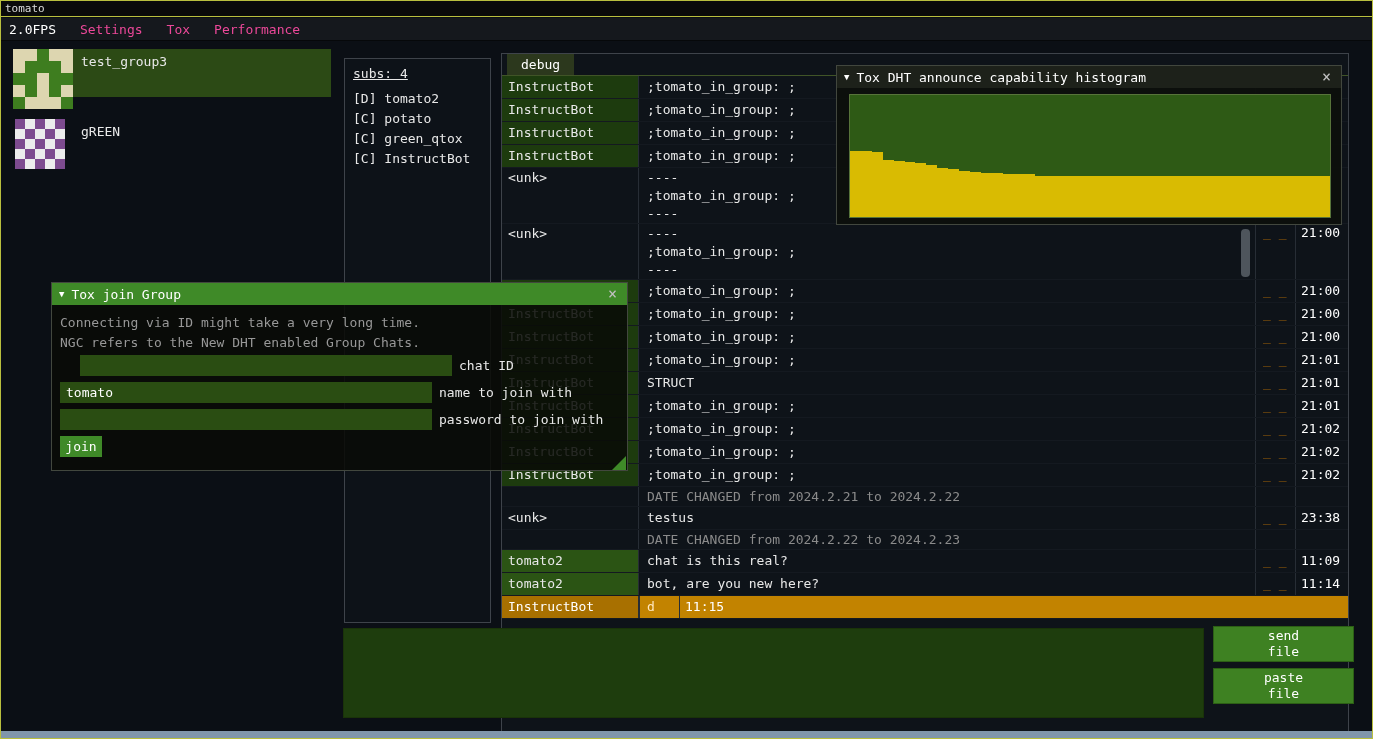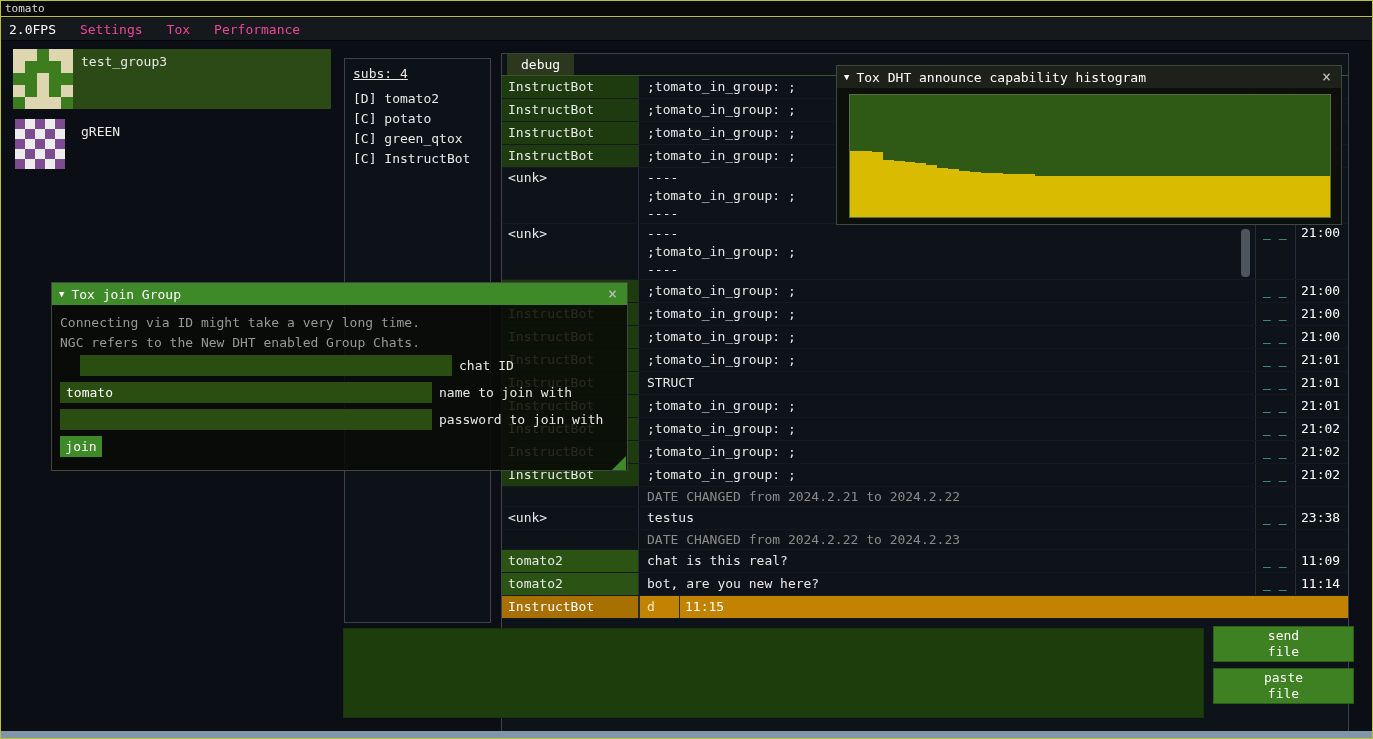--- a/index.html
+++ b/index.html
@@ -37,21 +37,21 @@
   .chat-rows{position:absolute;left:0;top:22px;right:0;bottom:0;overflow:hidden;}
   .crow{display:flex;height:23px;line-height:22px;border-bottom:1px solid #141920;}
   .crow.tall{height:56px;line-height:18px;}
   .crow.date{height:20px;line-height:19px;}
   .c-name{width:137px;flex:none;padding-left:6px;border-right:1px solid #272d35;overflow:hidden;white-space:nowrap;}
   .crow.tall .c-name{padding-top:1px;}
   .c-name.bot{background:#1d3b0e;}
   .c-name.tomato{background:#2b5414;}
   .c-msg{flex:1;padding-left:8px;white-space:pre-line;overflow:hidden;}
   .crow.tall .c-msg{padding-top:1px;}
-  .c-flags{width:40px;flex:none;border-left:1px solid #272d35;padding-left:7px;color:#5eead4;}
+  .c-flags{width:40px;flex:none;border-left:1px solid #272d35;padding-left:7px;color:#a16207;}
   .c-time{width:53px;flex:none;border-left:1px solid #272d35;padding-left:5px;color:#ffffff;}
   .crow.date .c-msg{color:#8b8b8b;}
   .crow.hl{background:#c28300;}
   .crow.hl .c-name{background:#a87000;color:#fff;}
   .crow.hl .c-flags{color:#ffe7bd;}
   .crow.hl .c-msg,.crow.hl .c-time{color:#ffffff;}
 
   .scroll-thumb{position:absolute;left:1240px;top:228px;width:9px;height:48px;background:#4e555c;border-radius:4px;z-index:5;}
 
   
@@ -128,21 +128,21 @@
             <div style="background: rgb(221, 214, 176);"></div>
             <div></div>
             <div style="background: rgb(221, 214, 176);"></div>
             <div></div>
             <div style="background: rgb(221, 214, 176);"></div>
             <div style="background: rgb(221, 214, 176);"></div>
             <div style="background: rgb(221, 214, 176);"></div>
             <div></div>
           </div>
         </div>
-        <div class="label-wrap" style="height: 60px;"><span>test_group3</span></div>
+        <div class="label-wrap" style="height: 48px;"><span>test_group3</span></div>
       </div>
       <div class="roster-item">
         <div class="avatar-slot">
           <div class="avatar" style="width: 50px; height: 50px; background: rgb(236, 236, 236); margin-left: 6px;">
             <div style="background: rgb(125, 75, 143);"></div>
             <div></div>
             <div style="background: rgb(125, 75, 143);"></div>
             <div></div>
             <div style="background: rgb(125, 75, 143);"></div>
             <div></div>

